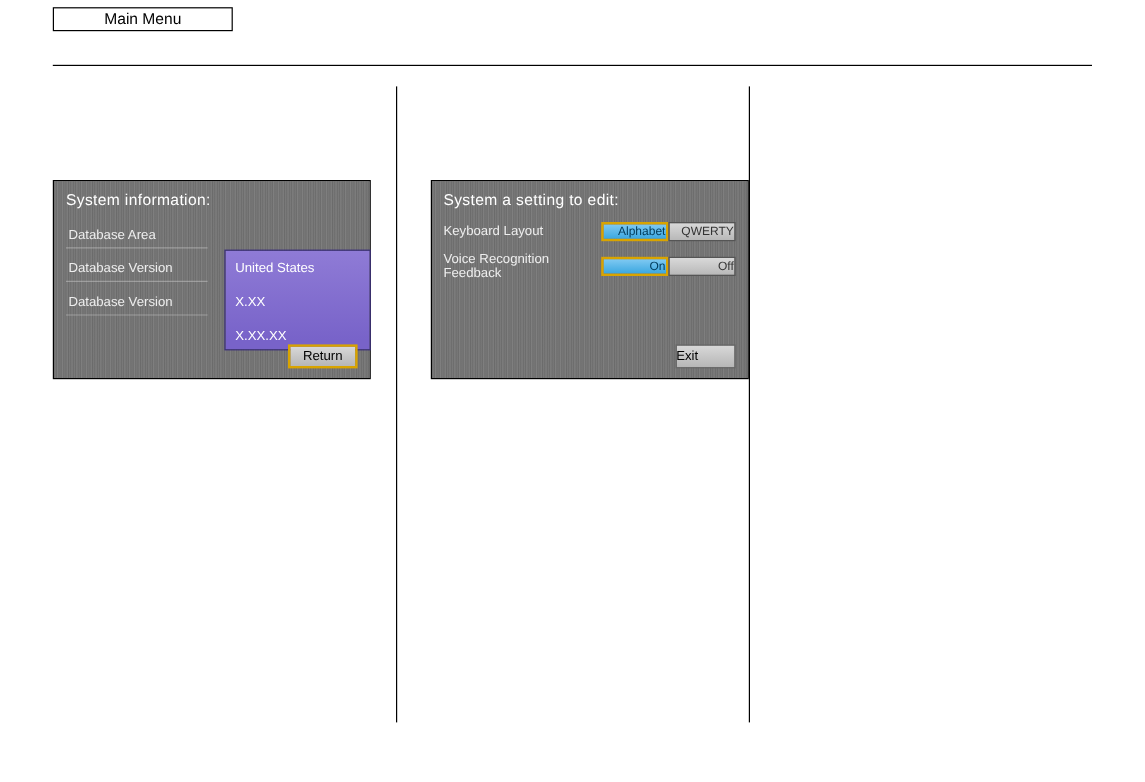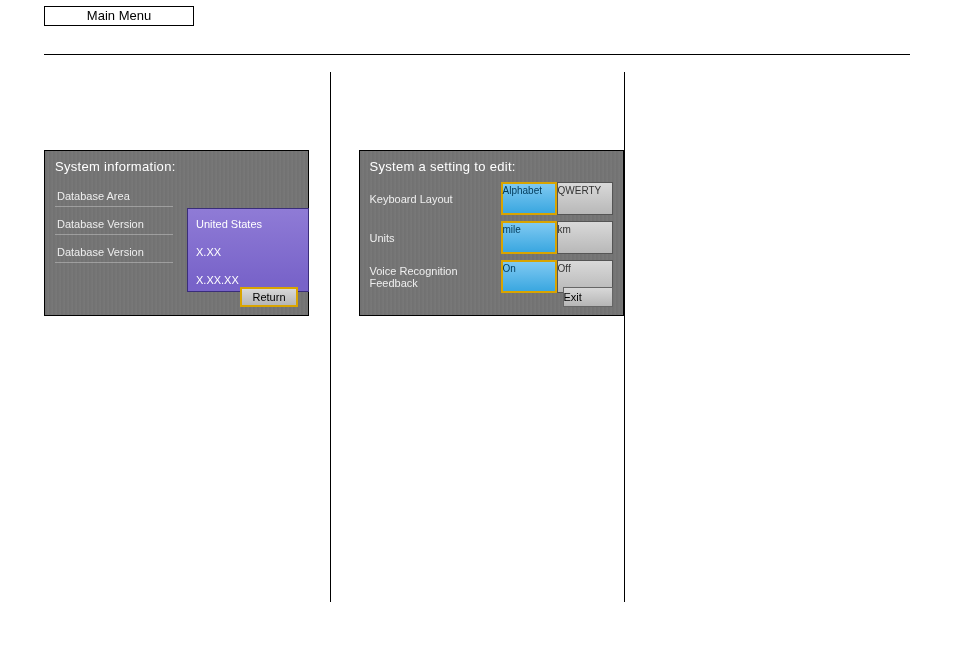--- a/index.html
+++ b/index.html
@@ -121,23 +121,23 @@
   }
   .set-label {
     flex: 1;
     font-size: 11px;
     color: #eee;
     line-height: 12px;
   }
   .seg-group { display: flex; gap: 0; }
   .seg-btn {
     width: 56px;
-    height: 33px;
+    height: 16px;
     font-size: 10px;
-    text-align: left;
+    text-align: right;
     line-height: 16px;
     border: 1px solid #555;
     background: linear-gradient(180deg,#d9d9d9,#b8b8b8);
     color: #333;
     cursor: pointer;
   }
   .seg-btn.active {
     background: linear-gradient(180deg,#7fc9f2,#3aa7e0);
     color: #003a5a;
     border: 2px solid #d9a400;
@@ -203,27 +203,20 @@
         <div class="panel-title">System a setting to edit:</div>
 
         <div class="set-row">
           <div class="set-label">Keyboard Layout</div>
           <div class="seg-group">
             <div class="seg-btn active">Alphabet</div>
             <div class="seg-btn">QWERTY</div>
           </div>
         </div>
 
-        <div class="set-row">
-          <div class="set-label">Units</div>
-          <div class="seg-group">
-            <div class="seg-btn active">mile</div>
-            <div class="seg-btn">km</div>
-          </div>
-        </div>
 
         <div class="set-row">
           <div class="set-label">Voice Recognition Feedback</div>
           <div class="seg-group">
             <div class="seg-btn active">On</div>
             <div class="seg-btn">Off</div>
           </div>
         </div>
 
         <div class="exit-btn">Exit</div>

